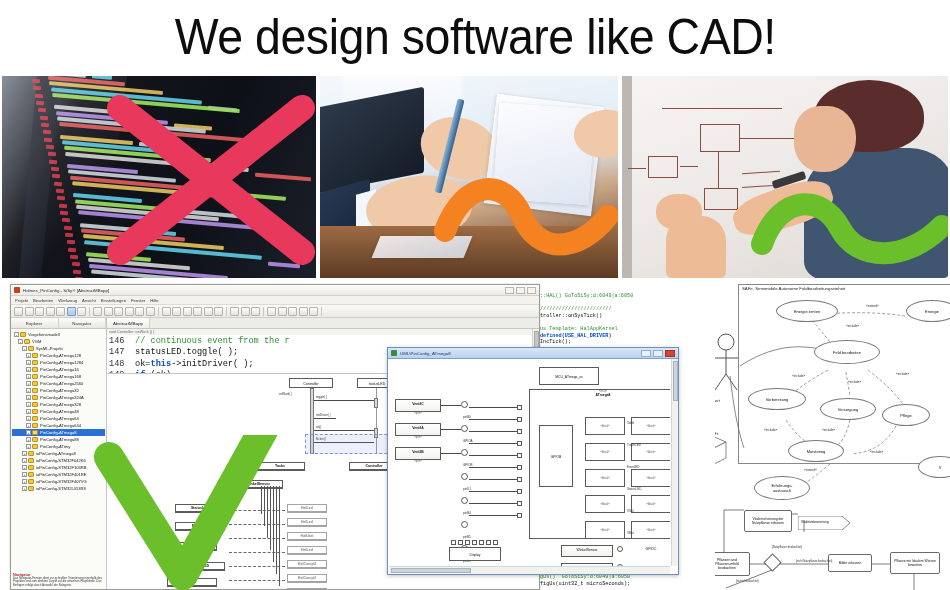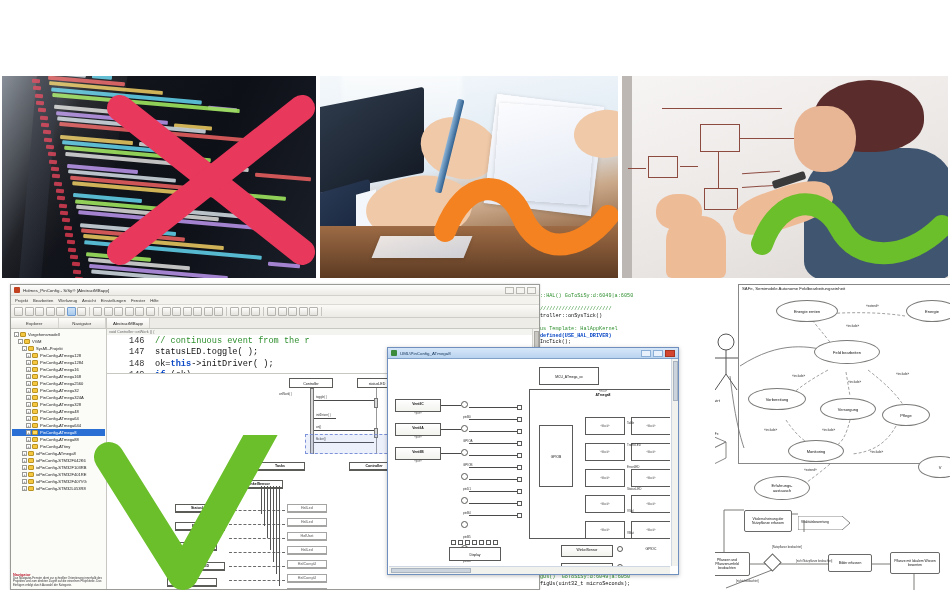--- a/index.html
+++ b/index.html
@@ -108,21 +108,21 @@
   .doc-tab { height:11px; background:#eeece6; border-bottom:1px solid #c9c7c1; display:flex; }
   .doc-tab div { padding:0 6px; font-size:4.4px; line-height:11px; color:#222;
      background:linear-gradient(180deg,#ffffff,#efede7); border-right:1px solid #d5d3cd; }
   .code-head { font-size:3.8px; color:#6b6b6b; padding:1px 2px; background:#f3f3f0; white-space:nowrap;}
   .code {
     font-family:"Liberation Mono", monospace; font-size:8.6px; line-height:11.3px;
     padding:1px 2px 0 2px; background:#fff; white-space:pre; color:#111;
   }
   .code .cm { color:#2f8f2f; }
   .code .kw { color:#0b49c6; font-weight:bold; }
-  .code .gut { display:inline-block; width:26px; color:#333;margin-left:20px; }
+  .code .gut { display:inline-block; width:26px; color:#333; }
   .code-scroll-v { position:absolute; right:0; top:11px; width:7px; bottom:0; background:#f1f1ee; border-left:1px solid #d5d3cd;}
   .code-scroll-v i { position:absolute; left:1px; top:2px; width:5px; height:46px; background:#c9c7c1; border:1px solid #a9a7a1;}
 
   
   .uml-canvas { position:absolute; left:96px; right:0; top:88px; bottom:0; background:#fff; border-top:1px solid #c9c7c1; overflow:hidden;}
   .palette { position:absolute; left:96px; top:88px; width:28px; bottom:0; background:#f4f3ef; border-right:1px solid #c9c7c1; }
   .pal-item { margin:4px auto; width:19px; text-align:center; }
   .pal-item .sh { width:19px; height:9px; border:1px solid #7a7a76; background:#fff; margin:0 auto; }
   .pal-item .sh.rnd { border-radius:4px; }
   .pal-item .sh.doc { height:12px; background:linear-gradient(180deg,#fff,#f0efe9); }
@@ -179,20 +179,23 @@
      border-radius:2px; line-height:4.2px; padding:1px;}
   .diamond { position:absolute; width:13px; height:13px; border:1px solid #6a6a68; background:#fff;
      transform:rotate(45deg); }
   .cube { position:absolute; }
 </style>
 </head>
 <body>
 
 <div class="page">
 
+  <div class="title-bar">
+    <div class="title-text">We design software like CAD!</div>
+  </div>
 
   <div class="photo-row">
 
     <div class="photo p1">
       <div class="codeshot">
         <div class="gutter"></div>
         <div id="p1lines">
             <div class="ln" style="left:44px;top:-4.26px;width:40px;background:#c8d0d8;transform:rotate(5deg);"></div>
             <div class="ln" style="left:90px;top:-0.8599999999999994px;width:20px;background:#5cc8e0;transform:rotate(5deg);"></div>
             <div class="ln" style="left:28px;top:-4.26px;width:8px;background:#c9354a;transform:rotate(5deg);"></div>

